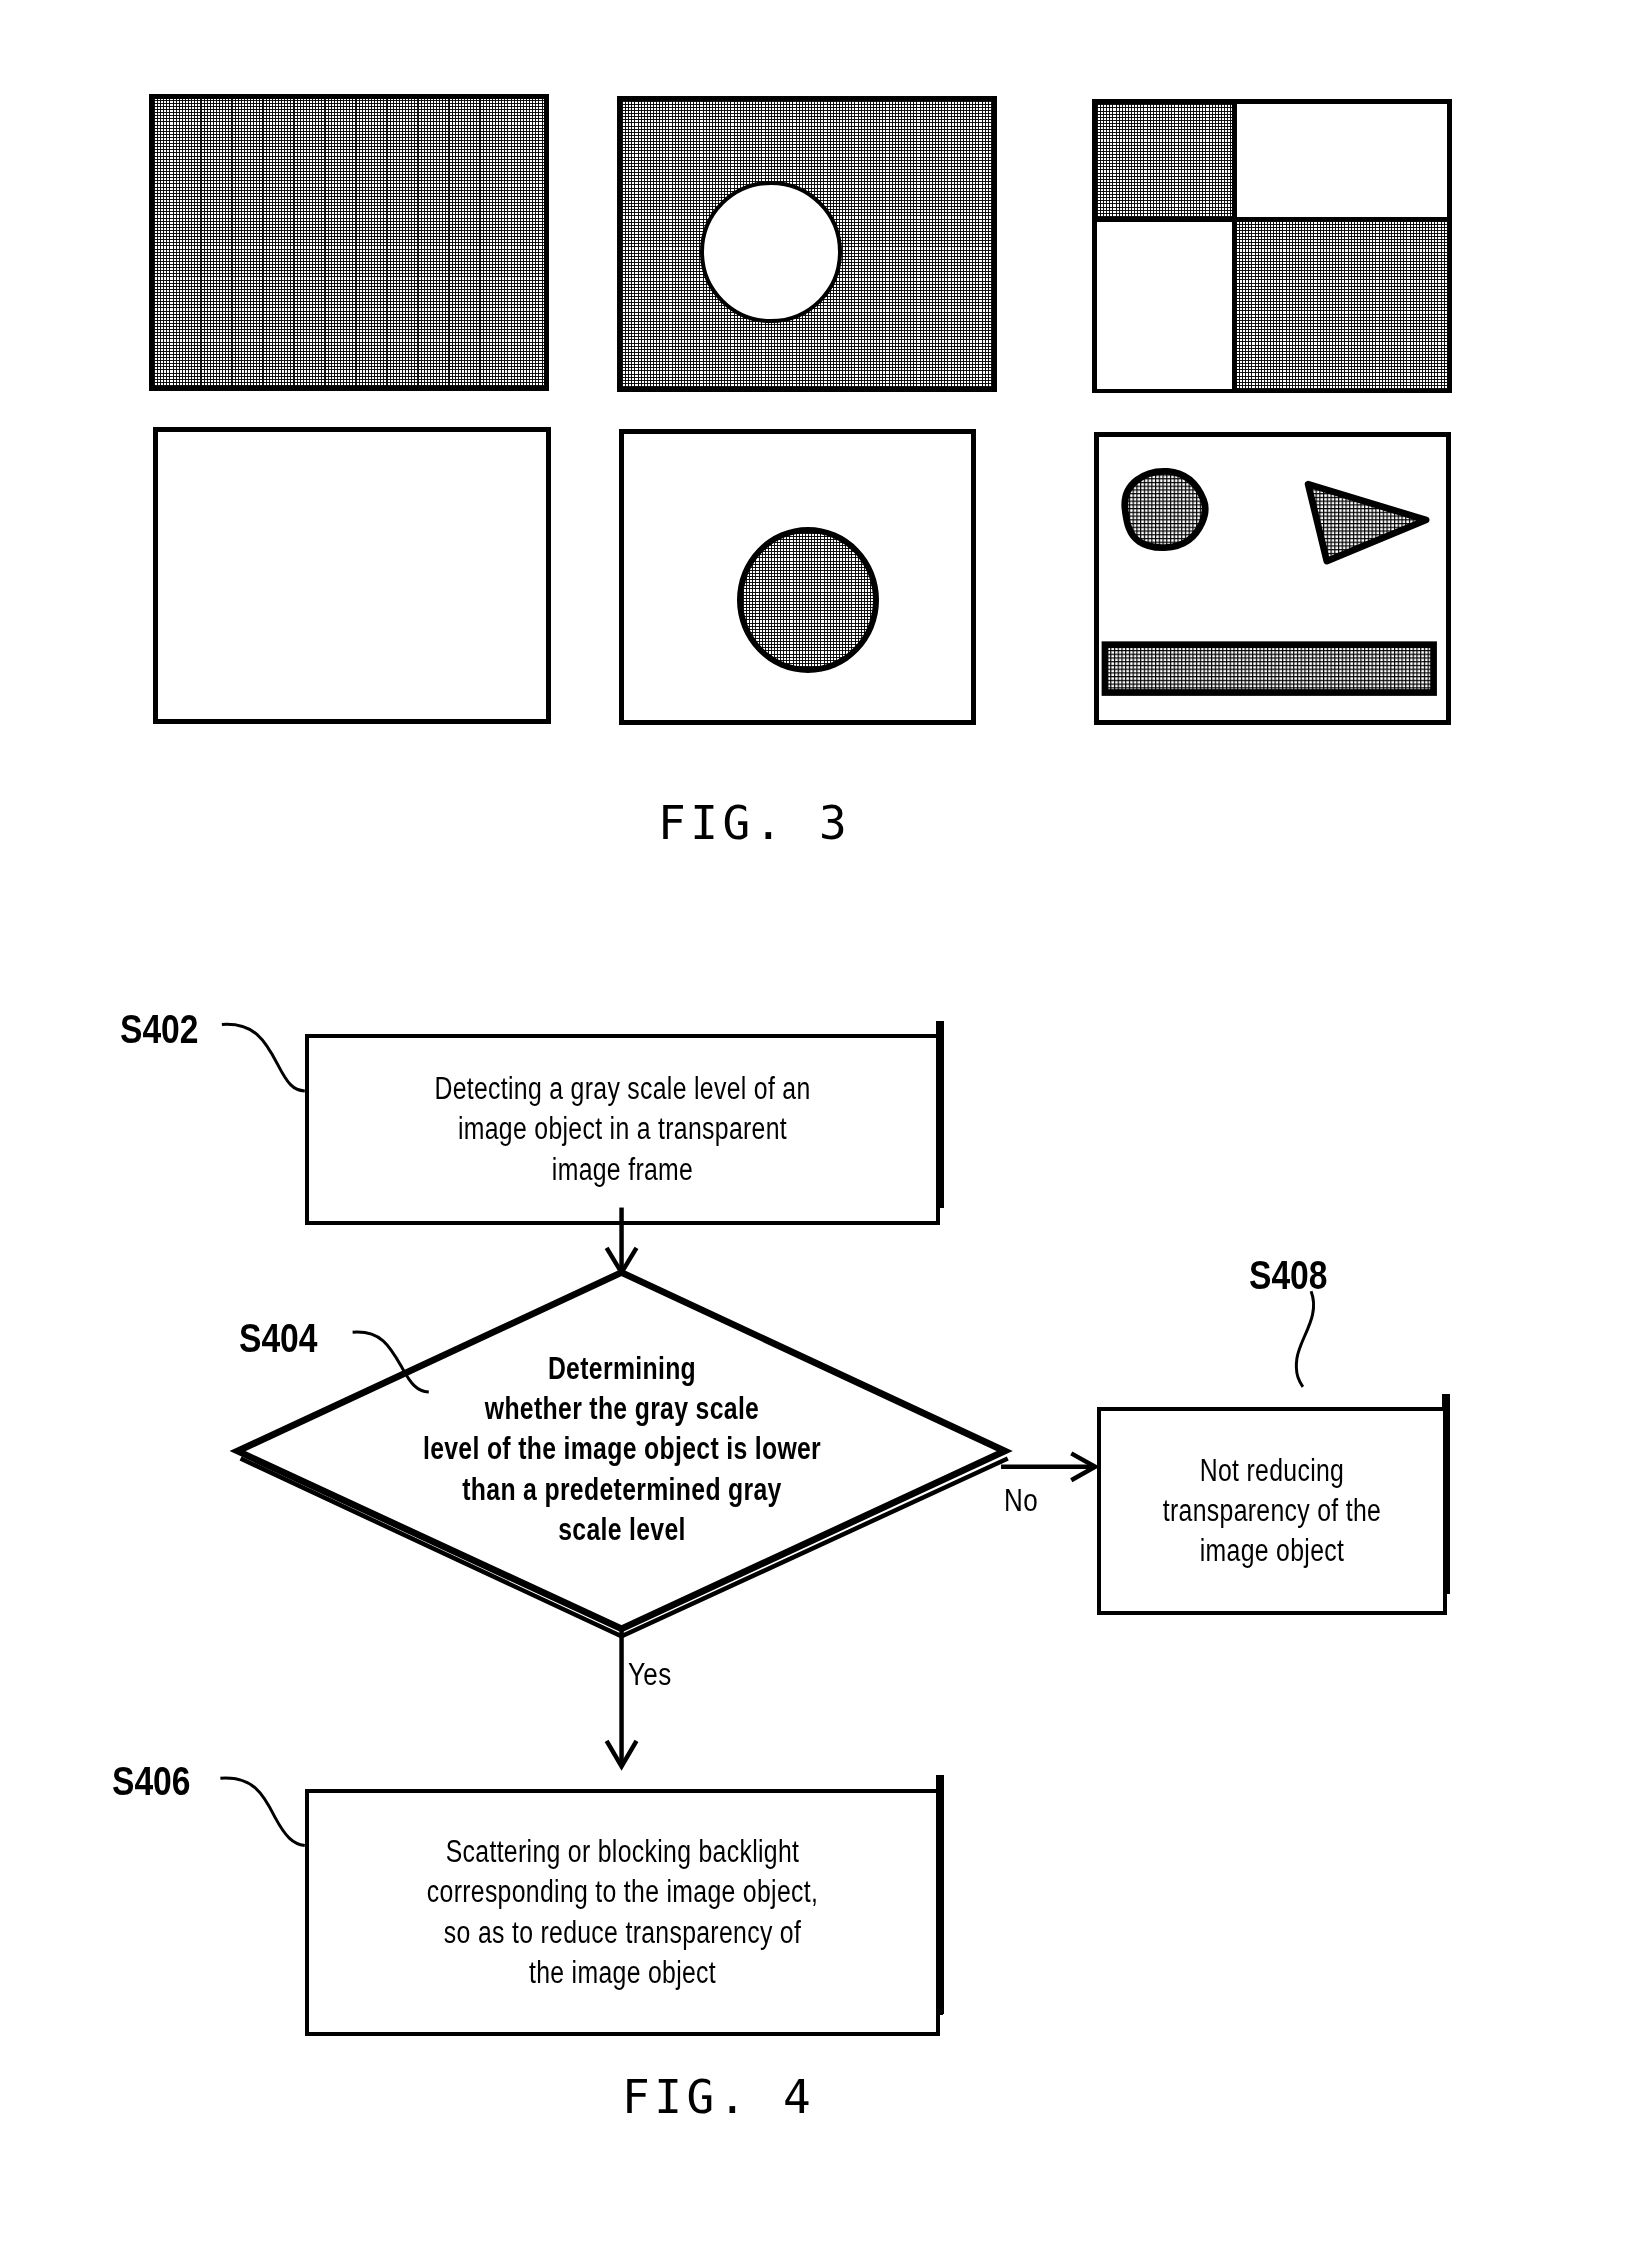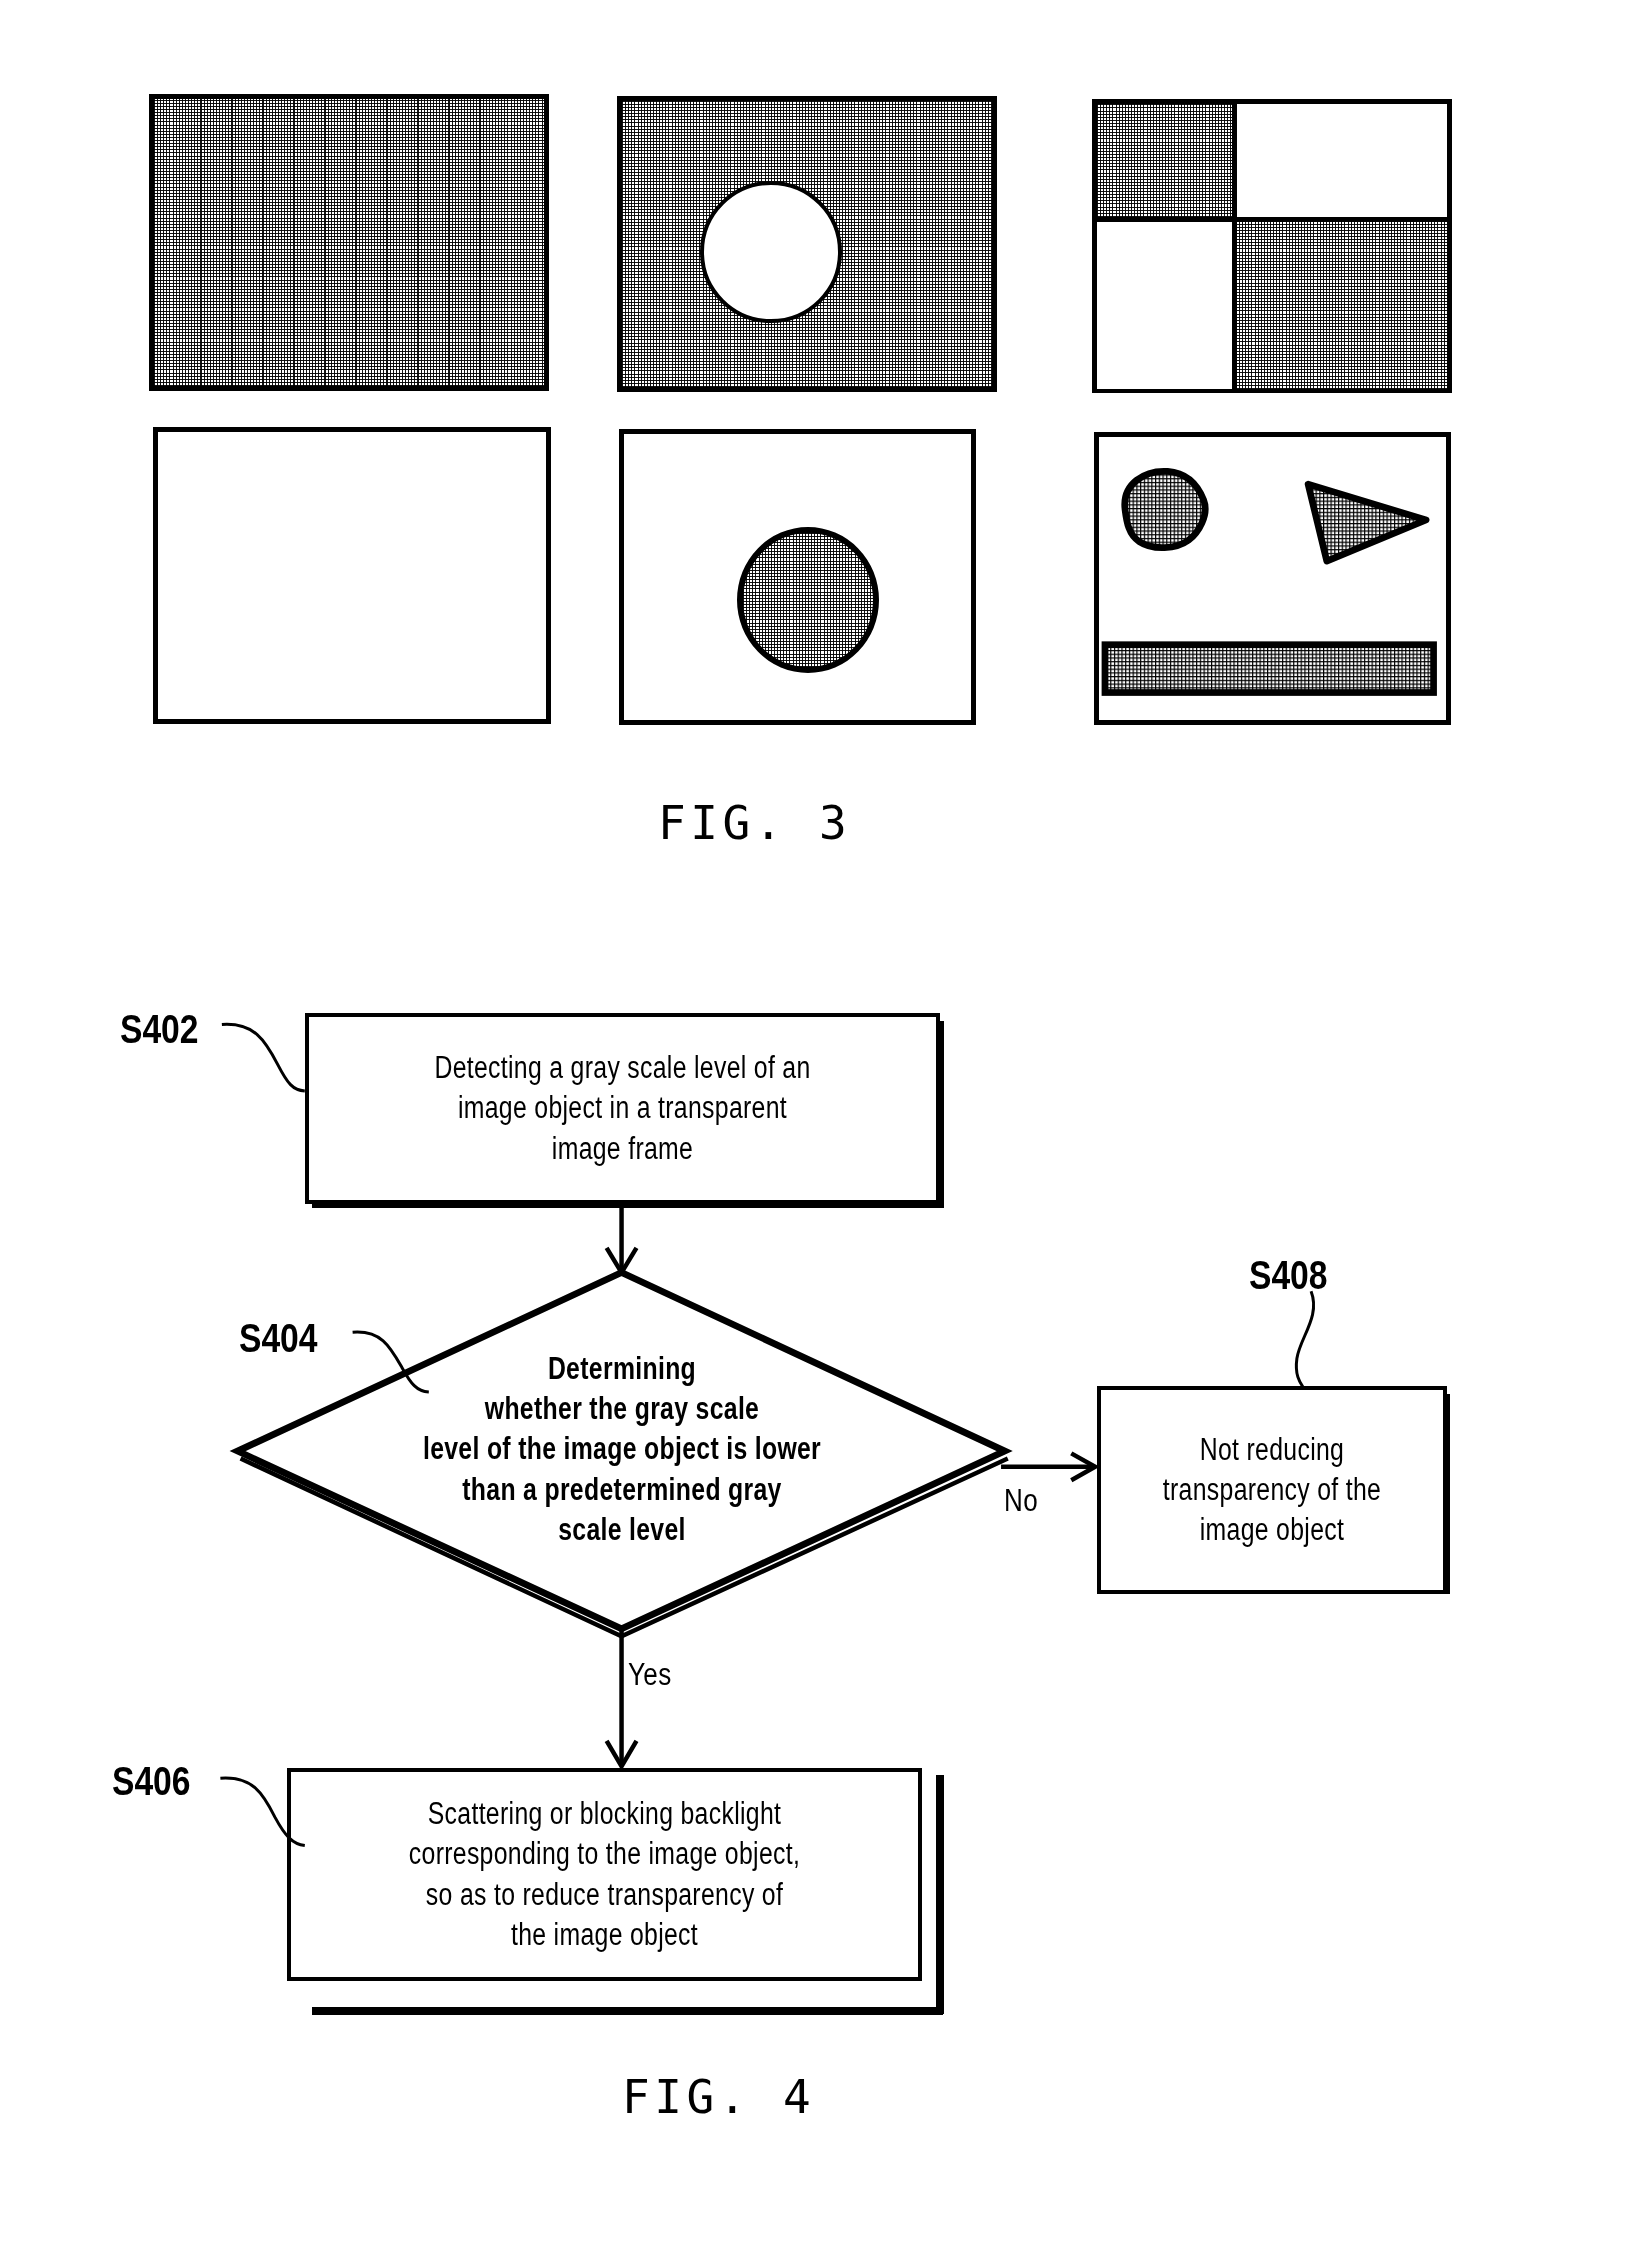--- a/index.html
+++ b/index.html
@@ -32,21 +32,21 @@
     font-size:46px;
     letter-spacing:4.5px;
     color:#000;
     white-space:nowrap;
   }
 
   
   .fcbox{
     position:absolute;box-sizing:border-box;
     border:4.5px solid #000;background:#fff;
-    display:flex;align-items:center;justify-content:flex-start;
+    display:flex;align-items:center;justify-content:flex-start;margin-top:21px;
   }
   .fcbox .txt{
     font-family:"Liberation Sans", sans-serif;
     font-size:31px;line-height:1.30;text-align:center;
     letter-spacing:0.4px;
     transform:scaleX(.80);transform-origin:center center;
     white-space:pre-line;
     width:125%;
   }
   .shadow-r{position:absolute;background:#000;}
@@ -178,21 +178,21 @@
     </svg>
 
     <svg style="left:0;top:0;" width="1648" height="2250" viewBox="0 0 2206 3011">
       <line x1="832" y1="2178" x2="832" y2="2362" stroke="#000" stroke-width="6"></line>
       <path d="M 812 2330 L 832 2364 L 852 2330" fill="none" stroke="#000" stroke-width="6"></path>
     </svg>
     <div class="branchlabel" style="left:628px;top:1657px;">Yes</div>
 
     <div class="shadow-r" style="left:936px;top:1775px;width:7.5px;height:239px;"></div>
     <div class="shadow-b" style="left:312px;top:2007px;width:631px;height:7.5px;"></div>
-    <div class="fcbox" style="left:287px;top:1768px;width:635px;height:213px;">
+    <div class="fcbox" style="left:305px;top:1768px;width:635px;height:247px;">
       <div class="txt">Scattering or blocking backlight
 corresponding to the image object,
 so as to reduce transparency of
 the image object</div>
     </div>
     <div class="steplabel" style="left:112px;top:1758px;">S406</div>
     <svg style="left:0;top:0;" width="1648" height="2250" viewBox="0 0 2206 3011">
       <path d="M 295 2380 C 338 2377 352 2400 368 2432 C 382 2458 392 2468 408 2470" fill="none" stroke="#000" stroke-width="4"></path>
     </svg>
 

